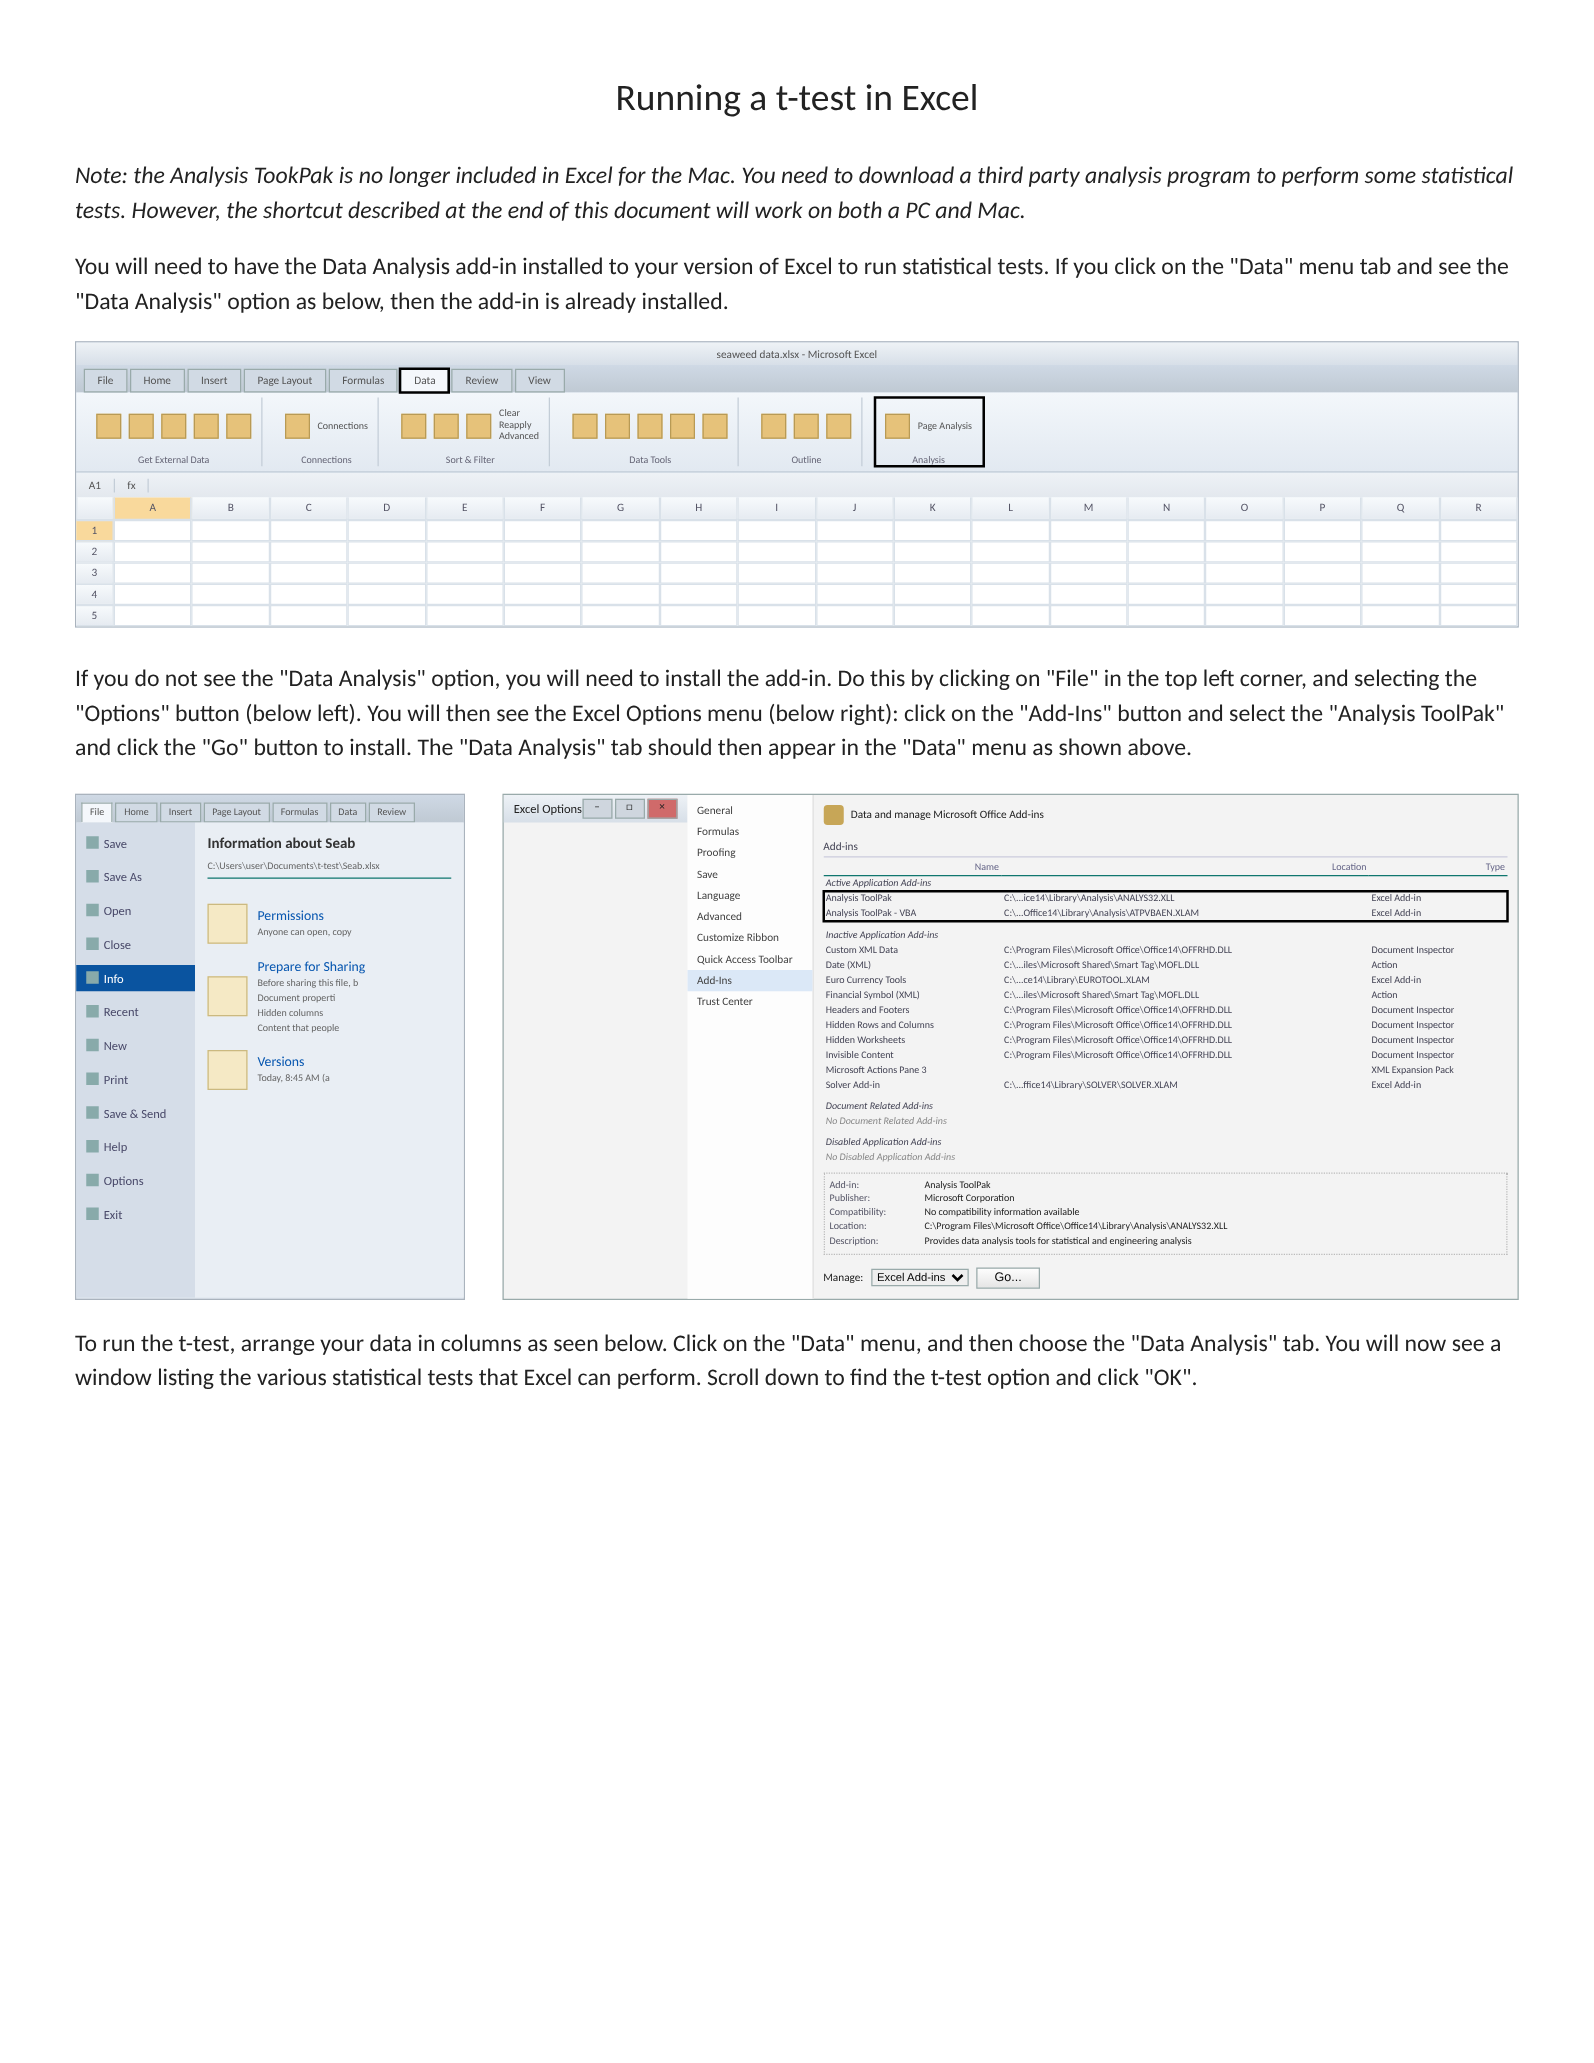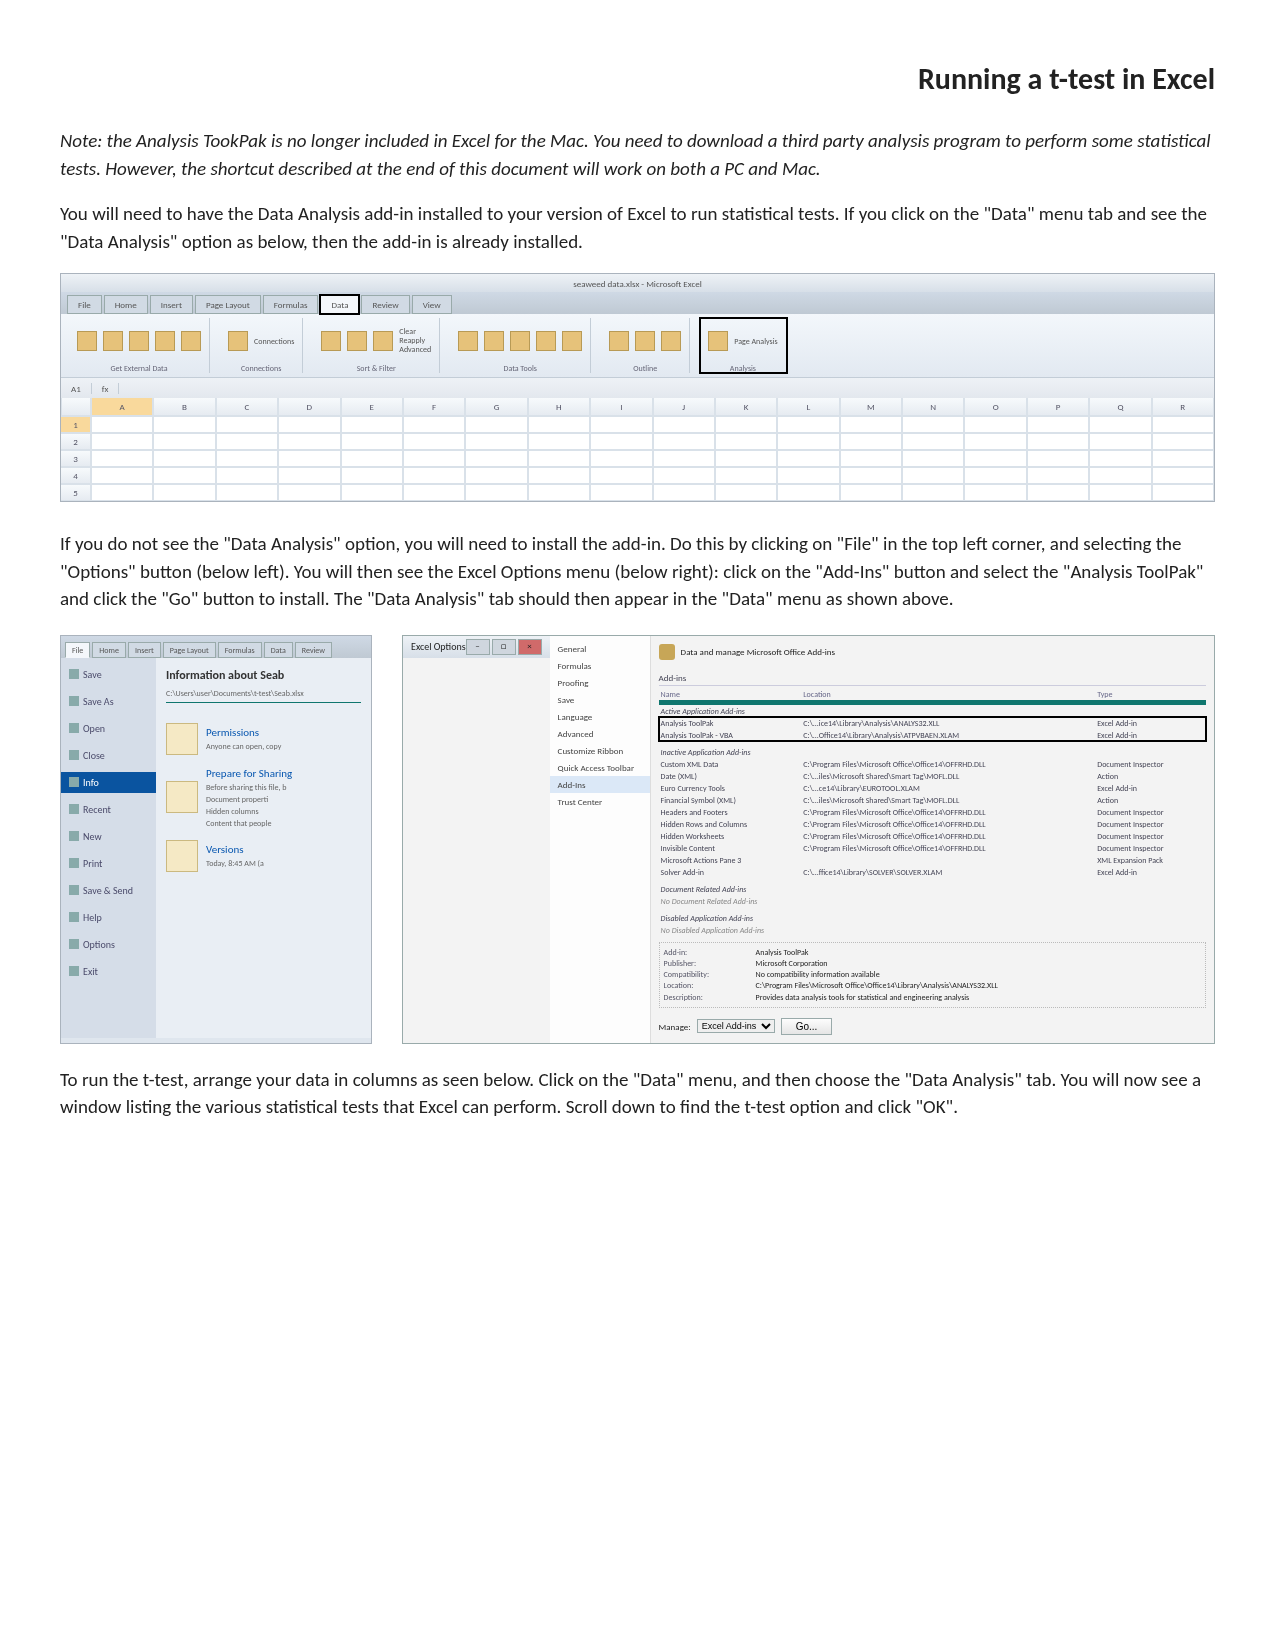--- a/index.html
+++ b/index.html
@@ -1,17 +1,17 @@
 <!DOCTYPE html>
 <html><head>
 <meta charset="utf-8">
 <style>
   html,body{margin:0;padding:0;background:#fff;font-family:Calibri,Arial,sans-serif;color:#222}
   .page{width:1275px;min-height:1650px;margin:0 auto;padding:50px 60px;box-sizing:border-box}
-  h1{font-size:30px;font-weight:700;text-align:right;margin:10px 0 30px 0}
+  h1{font-size:30px;font-weight:400;text-align:center;margin:10px 0 30px 0}
   p{font-size:19px;line-height:1.45;margin:0 0 18px 0}
   .note{font-style:italic}
   .ribbon-shot{background:#d8e3ef;border:1px solid #aab3bd;font-size:9px;color:#555;margin:18px 0 28px 0}
   .titlebar{height:18px;background:linear-gradient(#eef2f6,#d7dfe8);display:flex;align-items:center;justify-content:center;font-size:9px}
   .tabrow{height:22px;background:linear-gradient(#cfd9e5,#bfc9d3);display:flex;align-items:flex-end;gap:2px;padding:0 6px}
   .tab{padding:3px 10px;border:1px solid #9aa;background:#d1dae4;font-size:9px}
   .tab.active{background:#f4f7fb;border-bottom-color:#f4f7fb}
   .tab.boxed{outline:2px solid #000;outline-offset:-1px}
   .ribbon-body{height:55px;background:linear-gradient(#f3f7fb,#e2e9f1);display:flex;gap:10px;padding:4px 8px}
   .rgroup{display:flex;flex-direction:column;align-items:center;justify-content:space-between;border-right:1px solid #c3cdd7;padding:0 8px}
@@ -47,25 +47,25 @@
   .optdlg .dlgtitle{height:22px;background:linear-gradient(#eef2f6,#d7dfe8);display:flex;align-items:center;justify-content:space-between;padding:0 8px;font-size:10px}
   .optdlg .body{display:flex;flex:1;min-height:0}
   .optnav{width:100px;background:#fdfdfd;border-right:1px solid #ddd;display:flex;flex-direction:column;padding:4px 0}
   .optnav a{padding:3px 8px;color:#444;font-size:9px}
   .optnav a.active{background:#dbe8f7}
   .optpane{flex:1;padding:8px;display:flex;flex-direction:column;min-width:0}
   .optpane .hd{display:flex;gap:6px;align-items:center;margin-bottom:6px}
   .optpane .hd .gear{width:16px;height:16px;background:#c7a657;border-radius:3px}
   .optpane .stitle{font-size:9px;color:#445;border-bottom:1px solid #ccd;padding:2px 0;margin-top:4px}
   table.addins{width:100%;border-collapse:collapse;font-size:8px;color:#445;margin-top:2px}
-  table.addins th{text-align:left;color:#668;font-weight:400;padding:1px 2px;border-bottom:5px solid #0f766e}
+  table.addins th{text-align:right;color:#668;font-weight:400;padding:1px 2px;border-bottom:1px solid #0f766e}
   table.addins td{padding:1px 2px;white-space:nowrap;overflow:hidden;text-overflow:ellipsis}
   .addbox{outline:2px solid #000;outline-offset:-1px}
   .details{border:1px dotted #bbb;margin-top:6px;padding:4px;font-size:8px;line-height:1.4}
-  .details .row{display:flex;gap:22px}
+  .details .row{display:flex;gap:6px}
   .details .row .k{width:70px;color:#556}
   .footer{display:flex;justify-content:flex-end;gap:8px;padding:6px;border-top:1px solid #ddd;background:#ececec}
   .btn{border:1px solid #9aa;background:linear-gradient(#fdfdfd,#e5e5e5);padding:2px 14px;font-size:10px}
   .manage{display:flex;gap:6px;align-items:center;margin-top:10px}
   .manage select{font-size:9px;border:1px solid #9aa}
   .winbtns{display:flex;gap:2px}
   .winbtns span{width:22px;height:14px;background:#cfd6de;border:1px solid #9aa;font-size:9px;text-align:center}
   .winbtns span.cl{background:#d06a6a}
 </style>
 </head>

